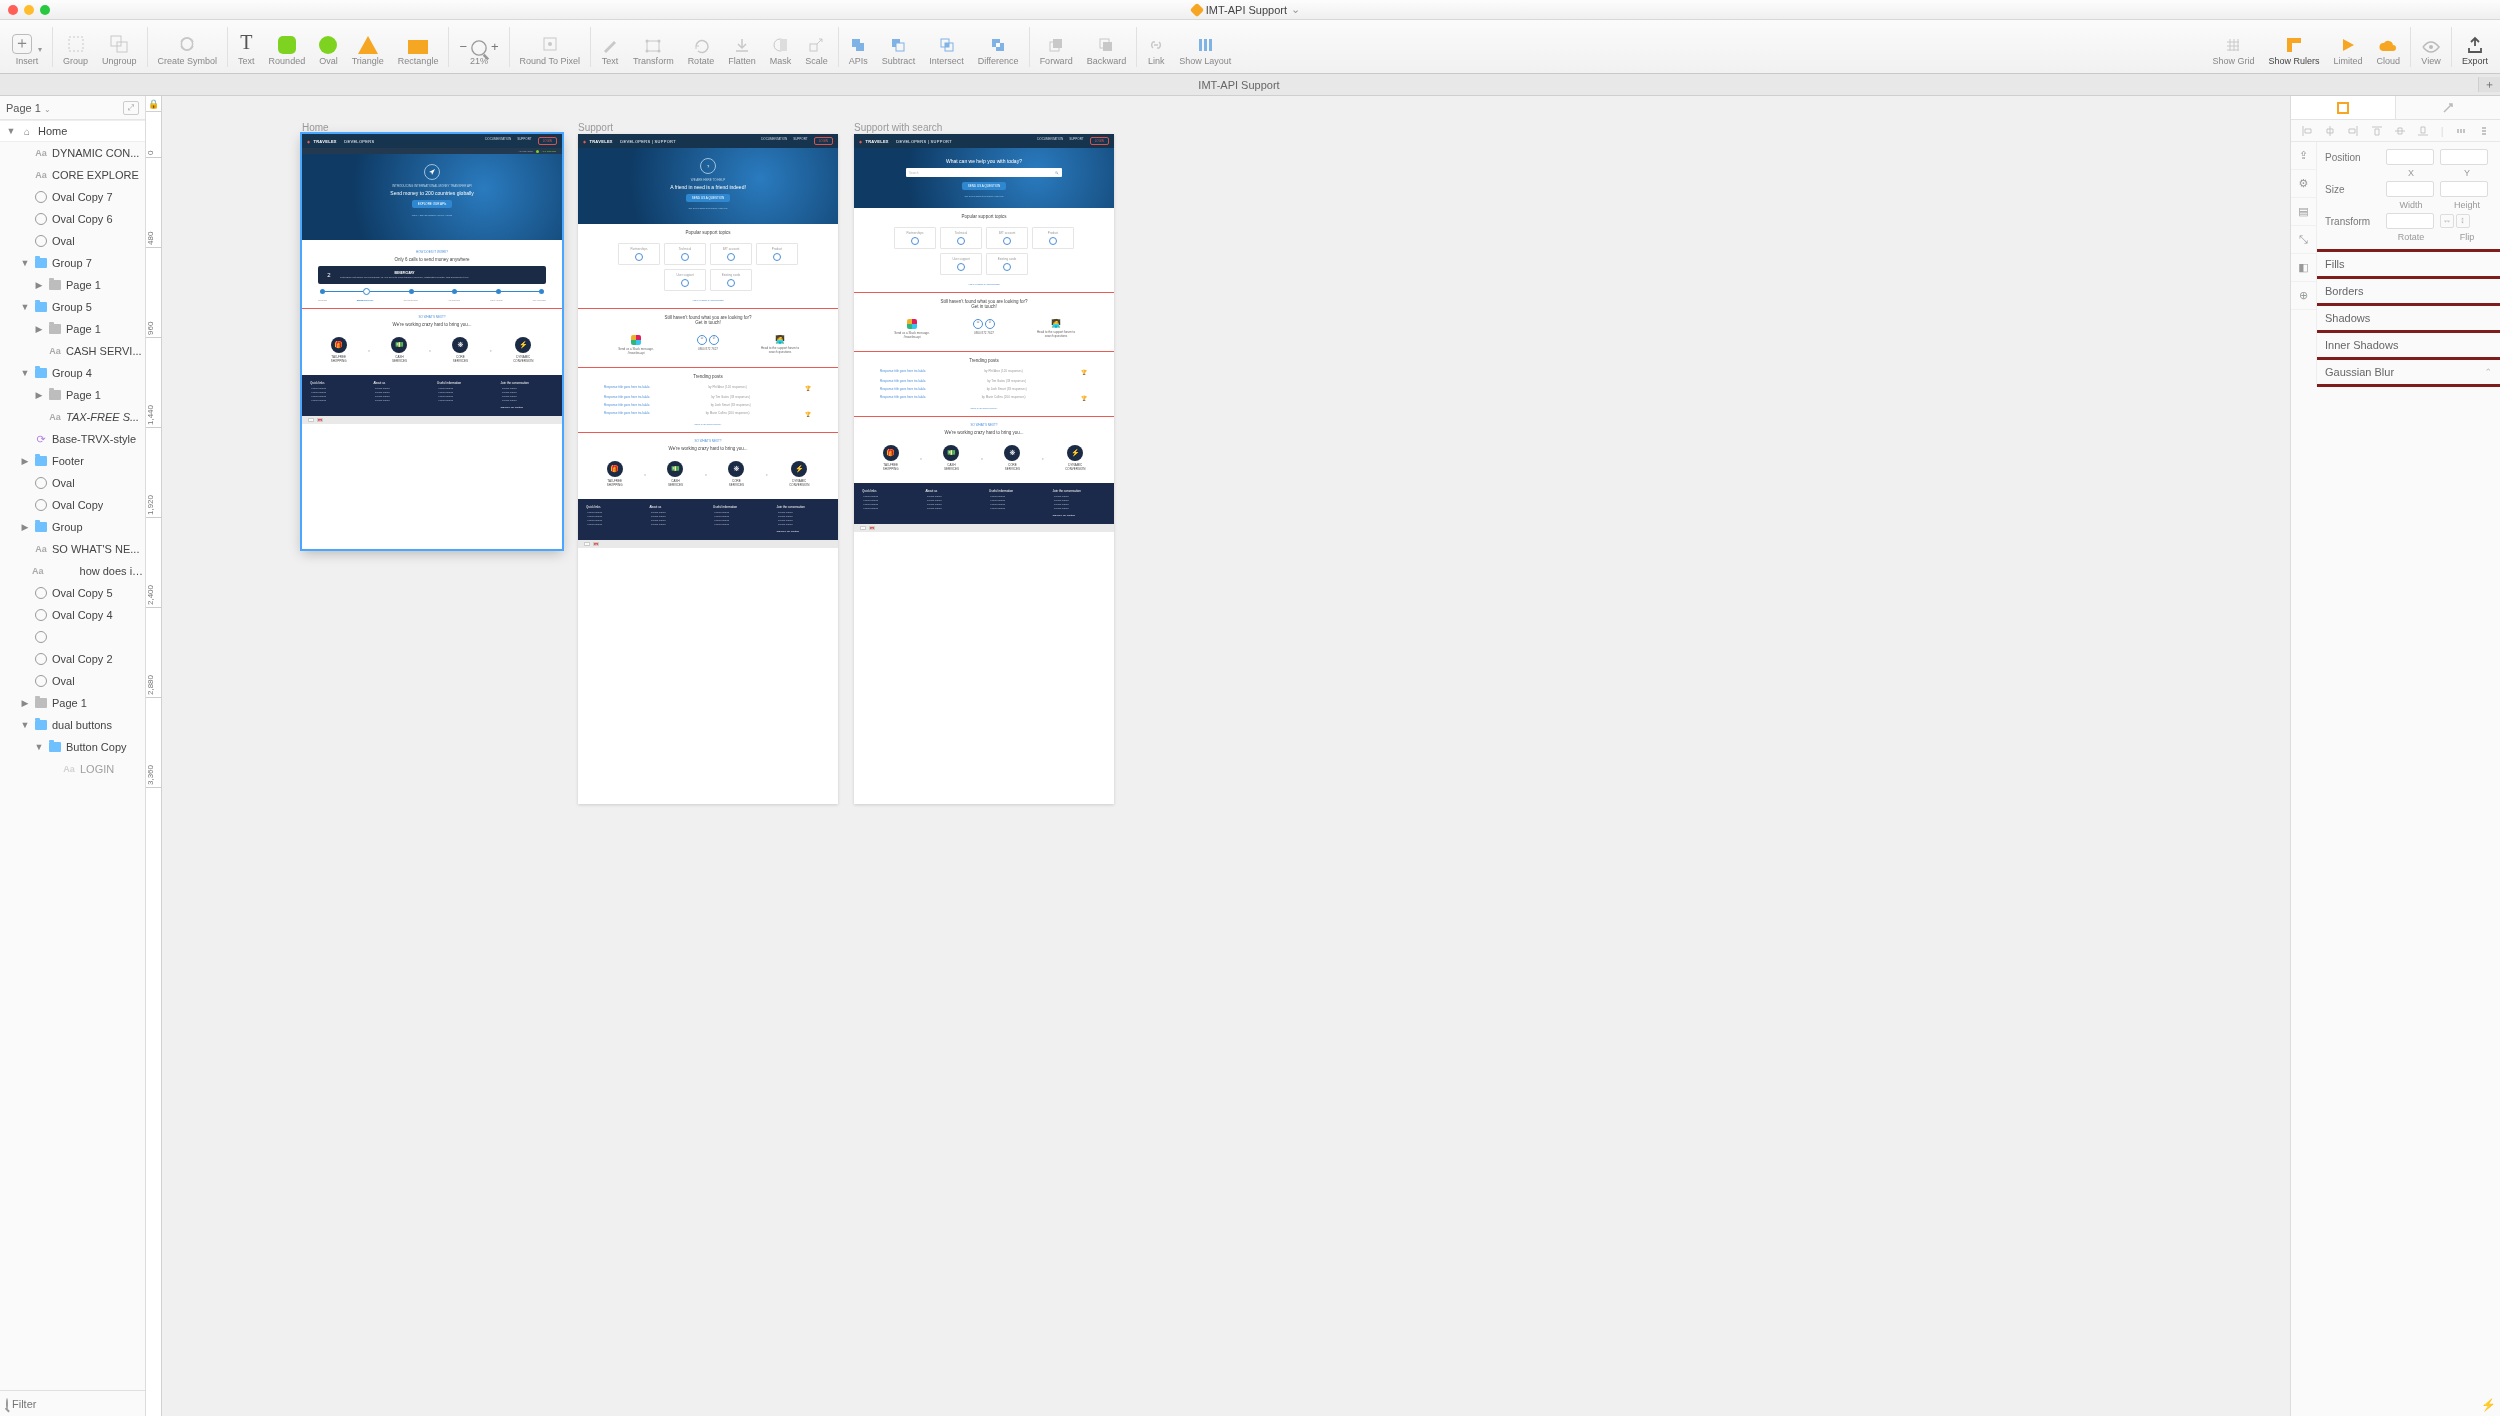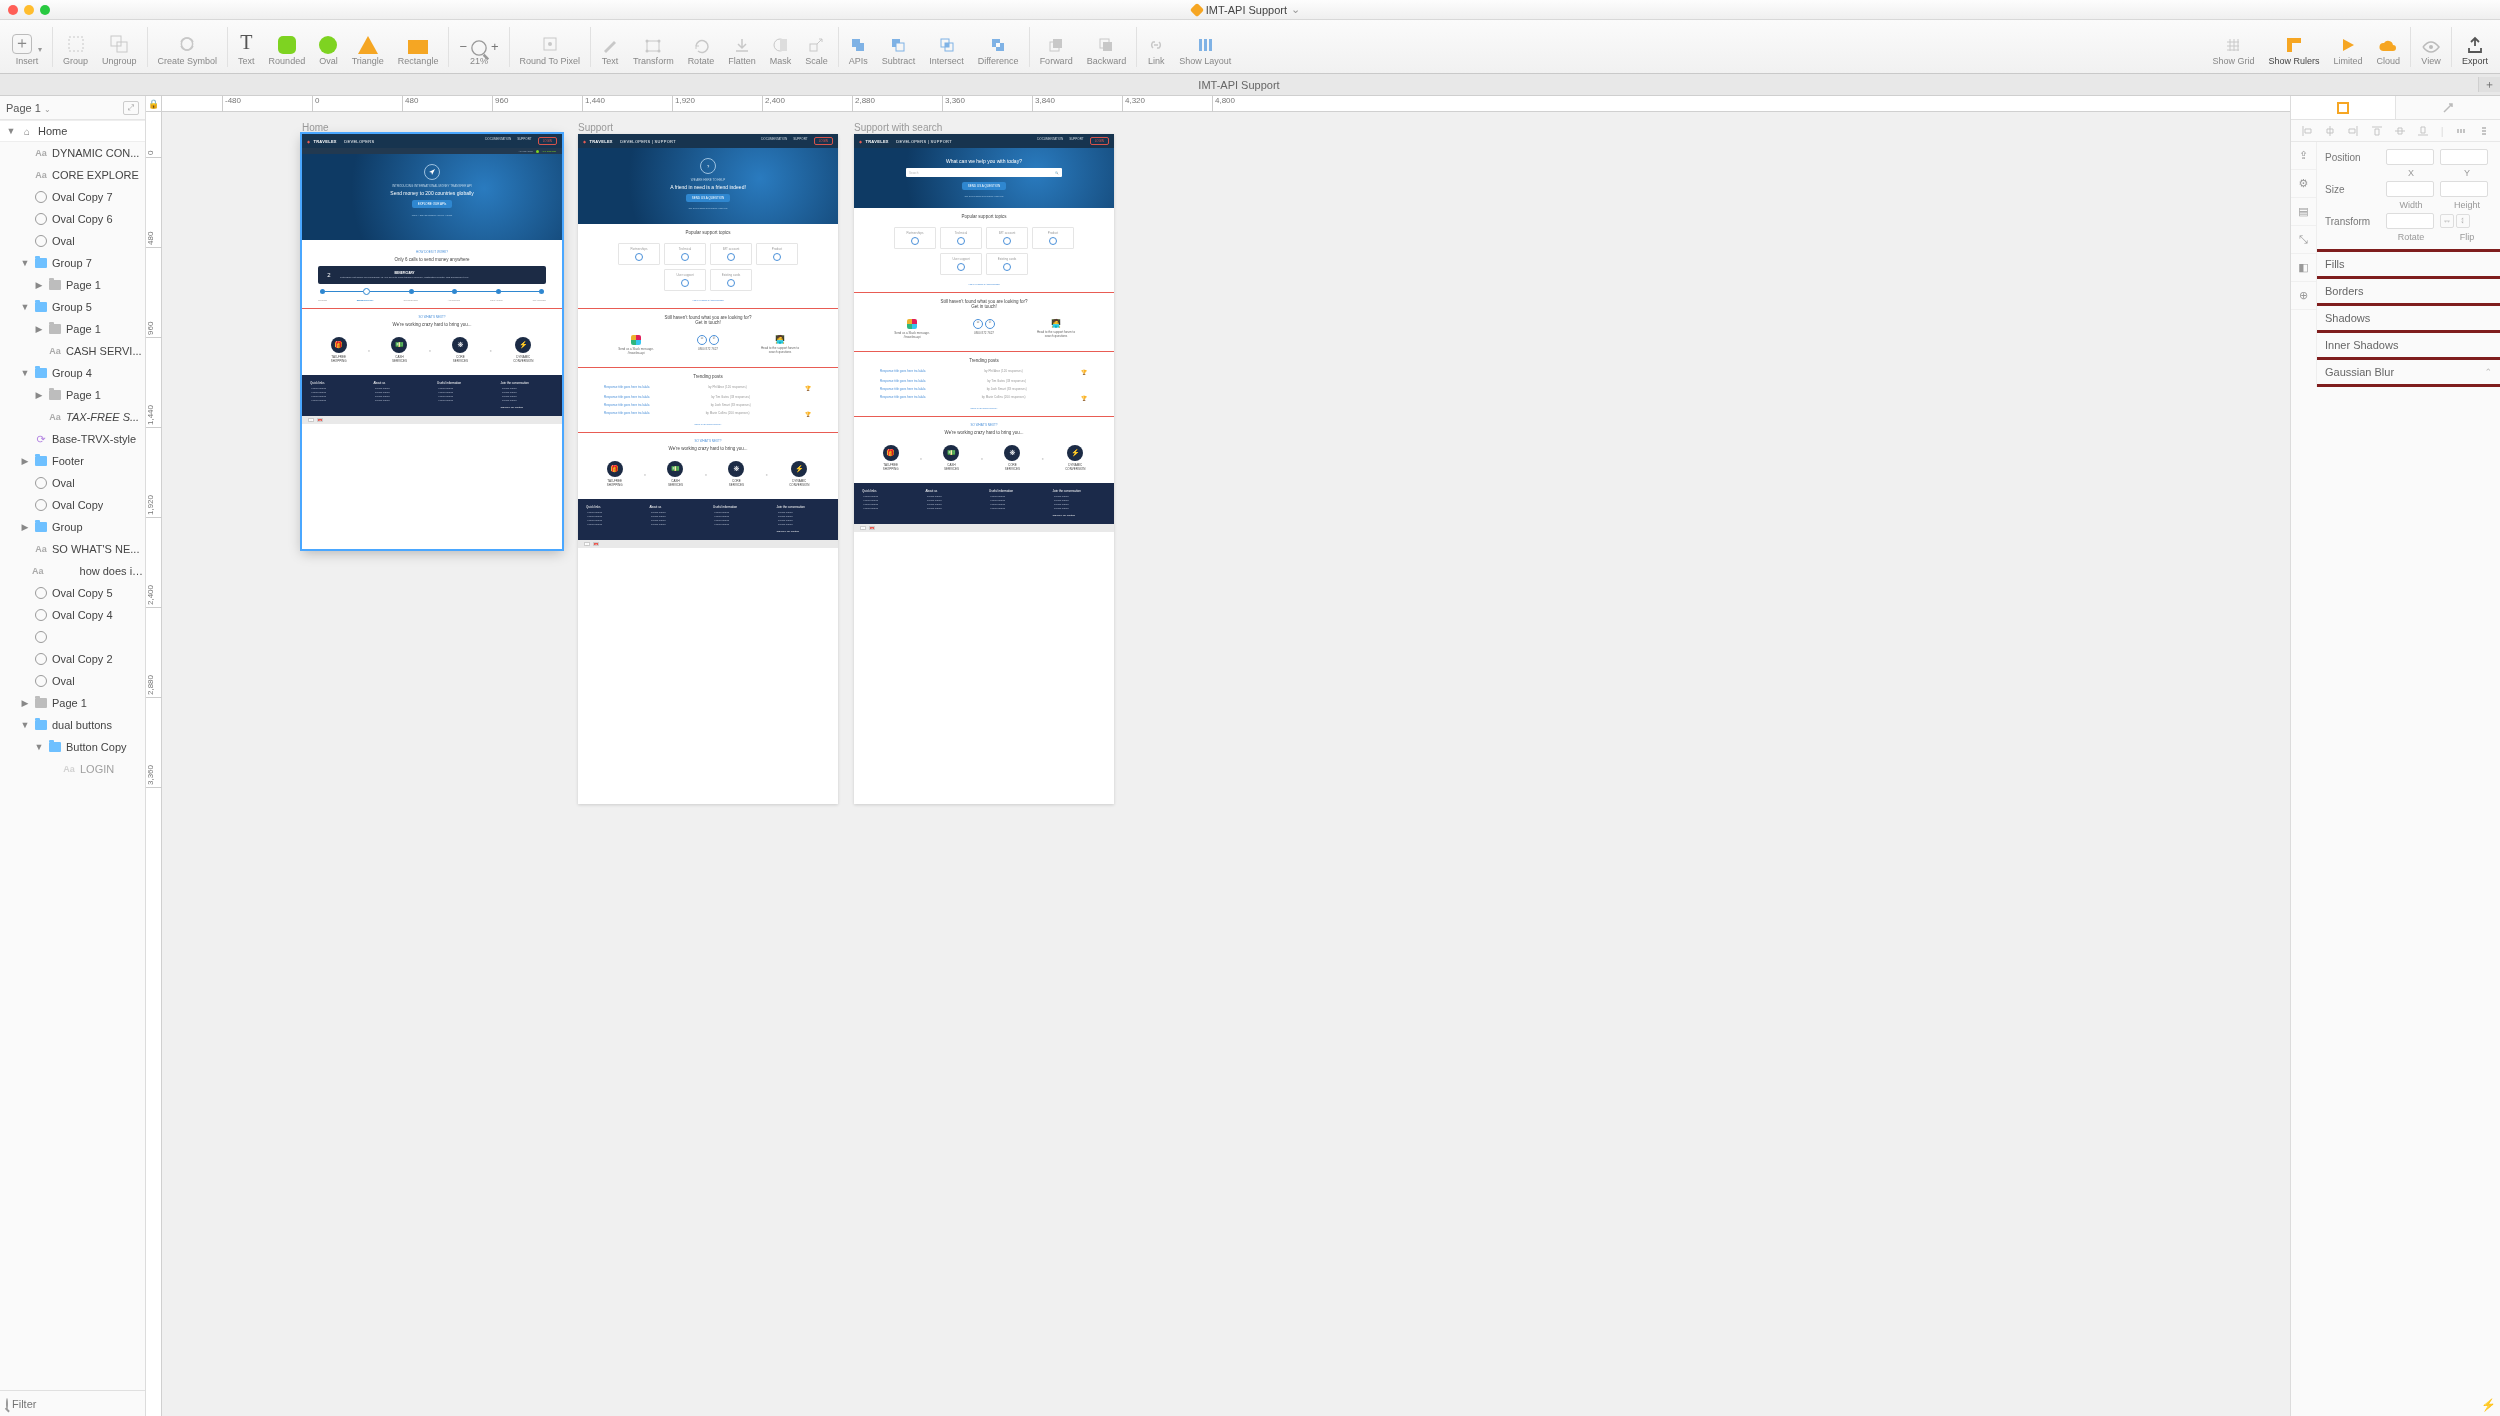--- a/index.html
+++ b/index.html
@@ -642,34 +642,20 @@
         </div>
       </div>
     <div class="filter">
       <div class="mag"></div>
       <input placeholder="Filter" style="">
     </div>
   </div>
 
   <div class="canvas-wrap">
     <div class="lock">🔒</div>
-    <div class="ruler-h" id="ruler-h">
-        <div class="tick" style="left: 60px;">-480</div>
-        <div class="tick" style="left: 150px;">0</div>
-        <div class="tick" style="left: 240px;">480</div>
-        <div class="tick" style="left: 330px;">960</div>
-        <div class="tick" style="left: 420px;">1,440</div>
-        <div class="tick" style="left: 510px;">1,920</div>
-        <div class="tick" style="left: 600px;">2,400</div>
-        <div class="tick" style="left: 690px;">2,880</div>
-        <div class="tick" style="left: 780px;">3,360</div>
-        <div class="tick" style="left: 870px;">3,840</div>
-        <div class="tick" style="left: 960px;">4,320</div>
-        <div class="tick" style="left: 1050px;">4,800</div>
-      </div>
     <div class="ruler-v" id="ruler-v">
         <div class="tick" style="top: 30px;"><span>0</span></div>
         <div class="tick" style="top: 120px;"><span>480</span></div>
         <div class="tick" style="top: 210px;"><span>960</span></div>
         <div class="tick" style="top: 300px;"><span>1,440</span></div>
         <div class="tick" style="top: 390px;"><span>1,920</span></div>
         <div class="tick" style="top: 480px;"><span>2,400</span></div>
         <div class="tick" style="top: 570px;"><span>2,880</span></div>
         <div class="tick" style="top: 660px;"><span>3,360</span></div>
       </div>

